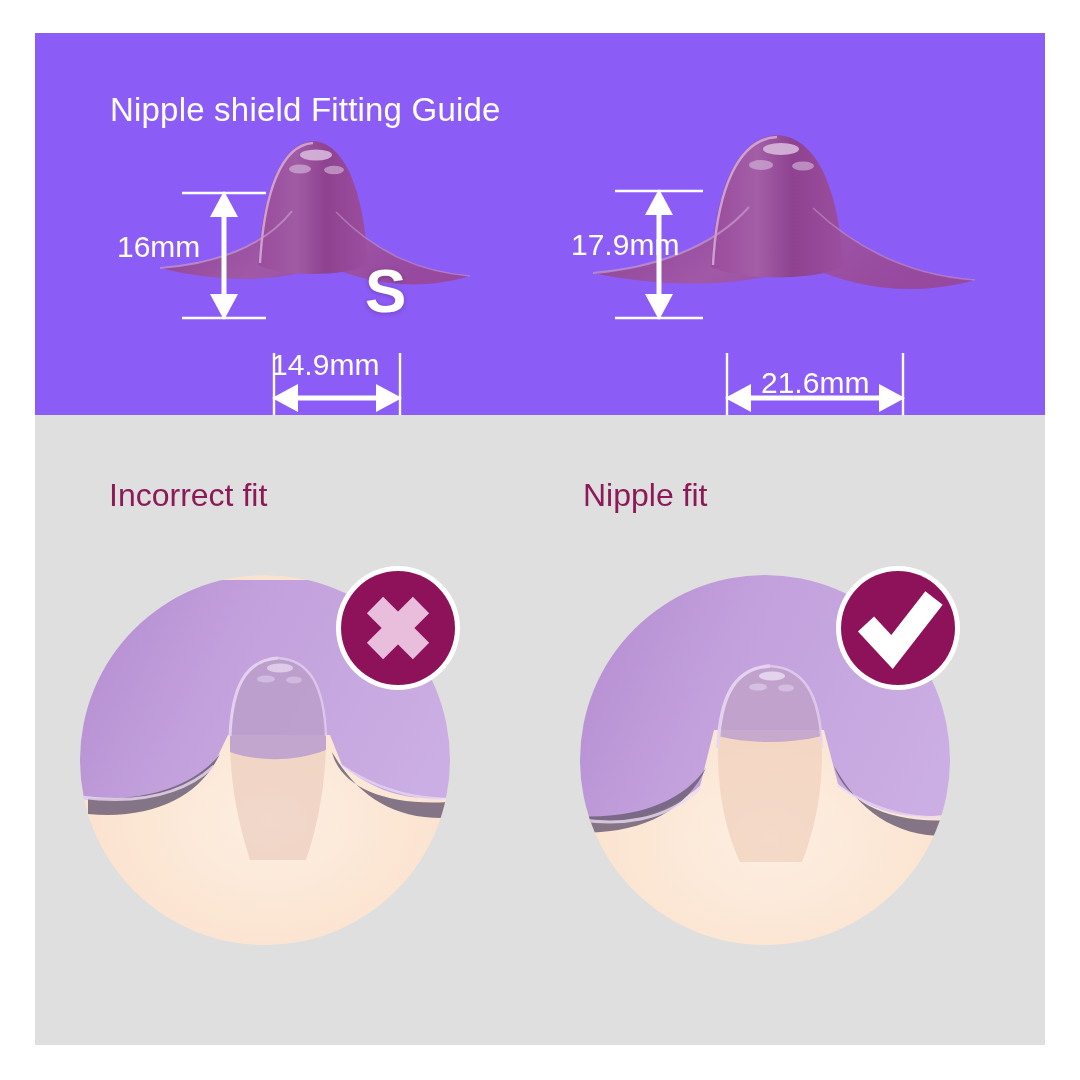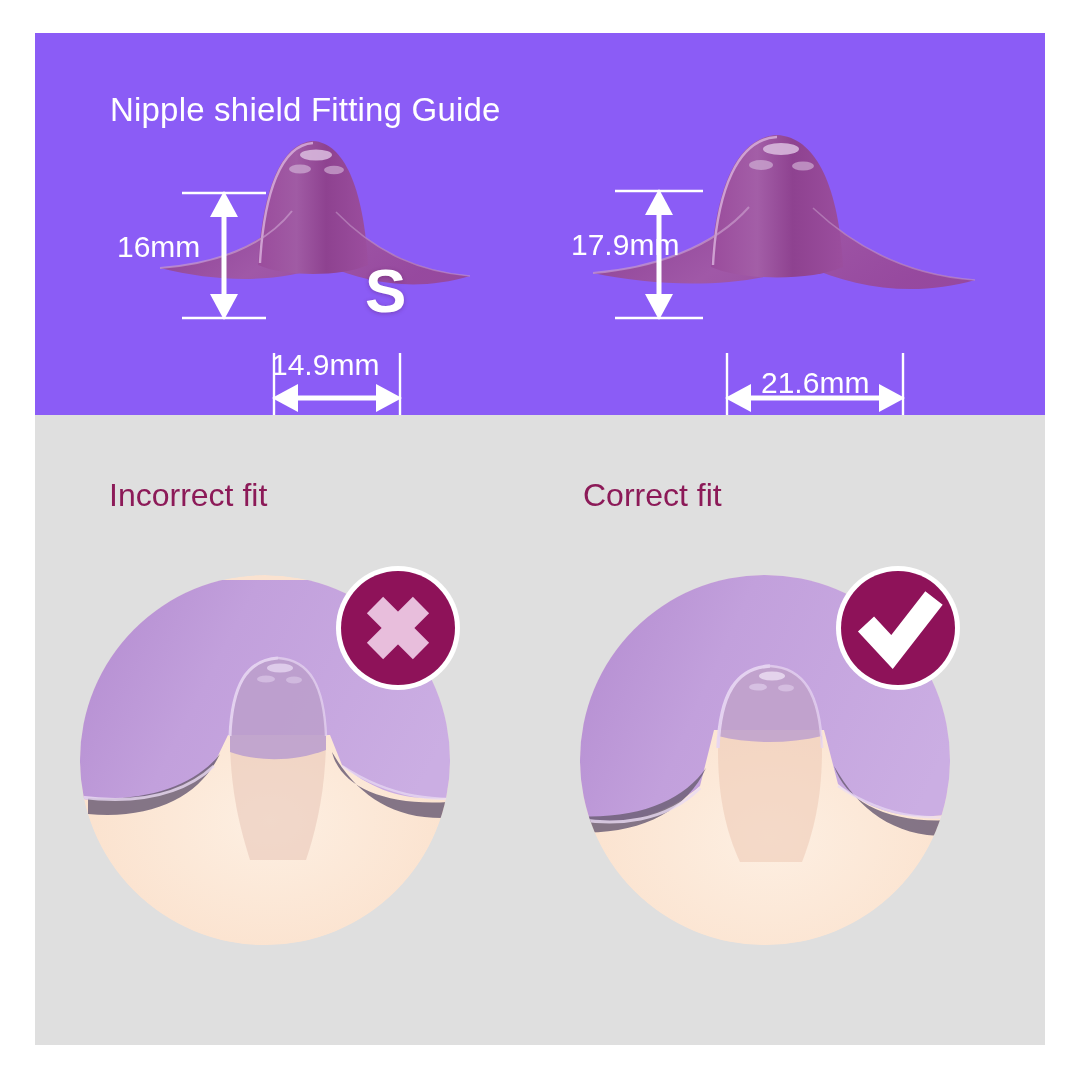--- a/index.html
+++ b/index.html
@@ -149,21 +149,21 @@
 
     </div>
 
     <div class="dim-label m-h-label">17.9mm</div>
     <div class="dim-label m-w-label">21.6mm</div>
   </div>
 
   <div class="panel">
 
     <div class="fit-heading h-left">Incorrect fit</div>
-    <div class="fit-heading h-right">Correct fit</div>
+    <div class="fit-heading h-right">Nipple fit</div>
 
     <div class="fit-wrap w-left">
       <svg class="fit-svg" viewBox="0 0 400 440">
         <defs>
           <clipPath id="clipBad">
               <circle cx="185" cy="220" r="185"></circle>
             </clipPath>
           <linearGradient id="badShield" x1="0" y1="0" x2="1" y2="0.25">
             <stop offset="0%" stop-color="#B086CD"></stop>
             <stop offset="45%" stop-color="#C2A0DC"></stop>

